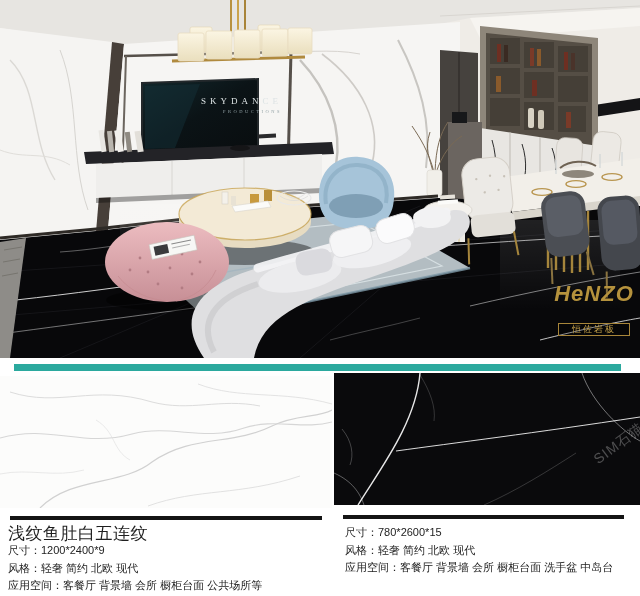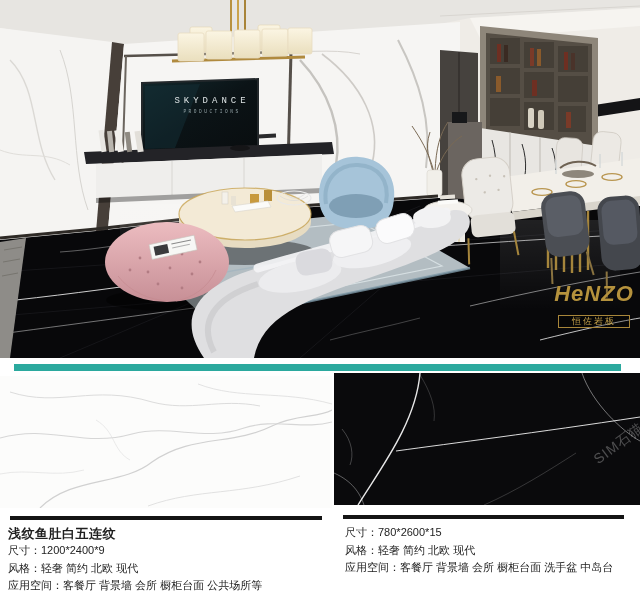--- a/index.html
+++ b/index.html
@@ -4,52 +4,52 @@
 <style>
   html,body{margin:0;padding:0;background:#ffffff;}
   .canvas{
     position:relative;width:640px;height:596px;overflow:hidden;background:#ffffff;
     font-family:"Liberation Sans",sans-serif;
   }
   
   .scene{position:absolute;left:0;top:0;width:640px;height:358px;background:#0a0a0c;overflow:hidden;}
   .scene svg{display:block;}
   .tv-label{
-    position:absolute;left:142px;top:97px;width:140px;text-align:center;pointer-events:none;
-    color:#dde3e4;font-family:Liberation Mono, monospace;font-size:9px;letter-spacing:4px;line-height:1;
+    position:absolute;left:142px;top:97px;width:140px;text-align:right;pointer-events:none;
+    color:#dde3e4;font-family:Liberation Serif, serif;font-size:9px;letter-spacing:4px;line-height:1;
   }
   .tv-sublabel{
     margin-top:4px;font-size:4.5px;letter-spacing:2.5px;color:#93a2a6;
   }
   .brand-logo{position:absolute;right:0px;top:283px;width:92px;text-align:center;line-height:1;}
   .brand-logo .logo-text{
     font-size:22px;font-weight:700;letter-spacing:1px;color:#b5923d;
     text-shadow:0 0 1px rgba(0,0,0,.6);
     font-style:italic;
   }
   .brand-logo .logo-sub{
-    display:inline-block;margin-top:10px;border:1px solid #a8863a;background:rgba(0,0,0,.25);
+    display:inline-block;margin-top:18px;border:1px solid #a8863a;background:rgba(0,0,0,.25);
     color:#c4a049;font-size:9px;letter-spacing:2px;padding:1px 13px;
   }
   
   .divider{position:absolute;left:14px;top:364px;width:607px;height:7px;background:#2ba99e;}
   
   .swatch-white{position:absolute;left:0;top:376px;width:332px;height:132px;background:#fbfbfa;}
   .swatch-black{position:absolute;left:334px;top:373px;width:306px;height:132px;background:#0a0a0c;overflow:hidden;}
   .watermark{
     position:absolute;right:-8px;top:62px;transform:rotate(-37deg);
     color:rgba(255,255,255,.28);font-size:14px;letter-spacing:1px;white-space:nowrap;
   }
   
   .rule-left{position:absolute;left:10px;top:516px;width:312px;height:4px;background:#141414;}
   .rule-right{position:absolute;left:343px;top:515px;width:281px;height:4px;background:#141414;}
   .spec{position:absolute;color:#1f1f1f;}
   .spec-left{left:8px;top:525px;width:315px;}
   .spec-right{left:345px;top:524px;width:292px;}
-  .spec-name{font-size:13px;font-weight:700;letter-spacing:.5px;line-height:17px;}
+  .spec-name{font-size:17px;font-weight:400;letter-spacing:.5px;line-height:17px;}
   .spec-line{font-size:11px;font-weight:400;line-height:17.5px;color:#222;}
 </style>
 </head>
 <body>
 
 <div class="canvas">
 
   <div class="scene">
     <svg width="640" height="358" viewBox="0 0 640 358">
       <defs>

